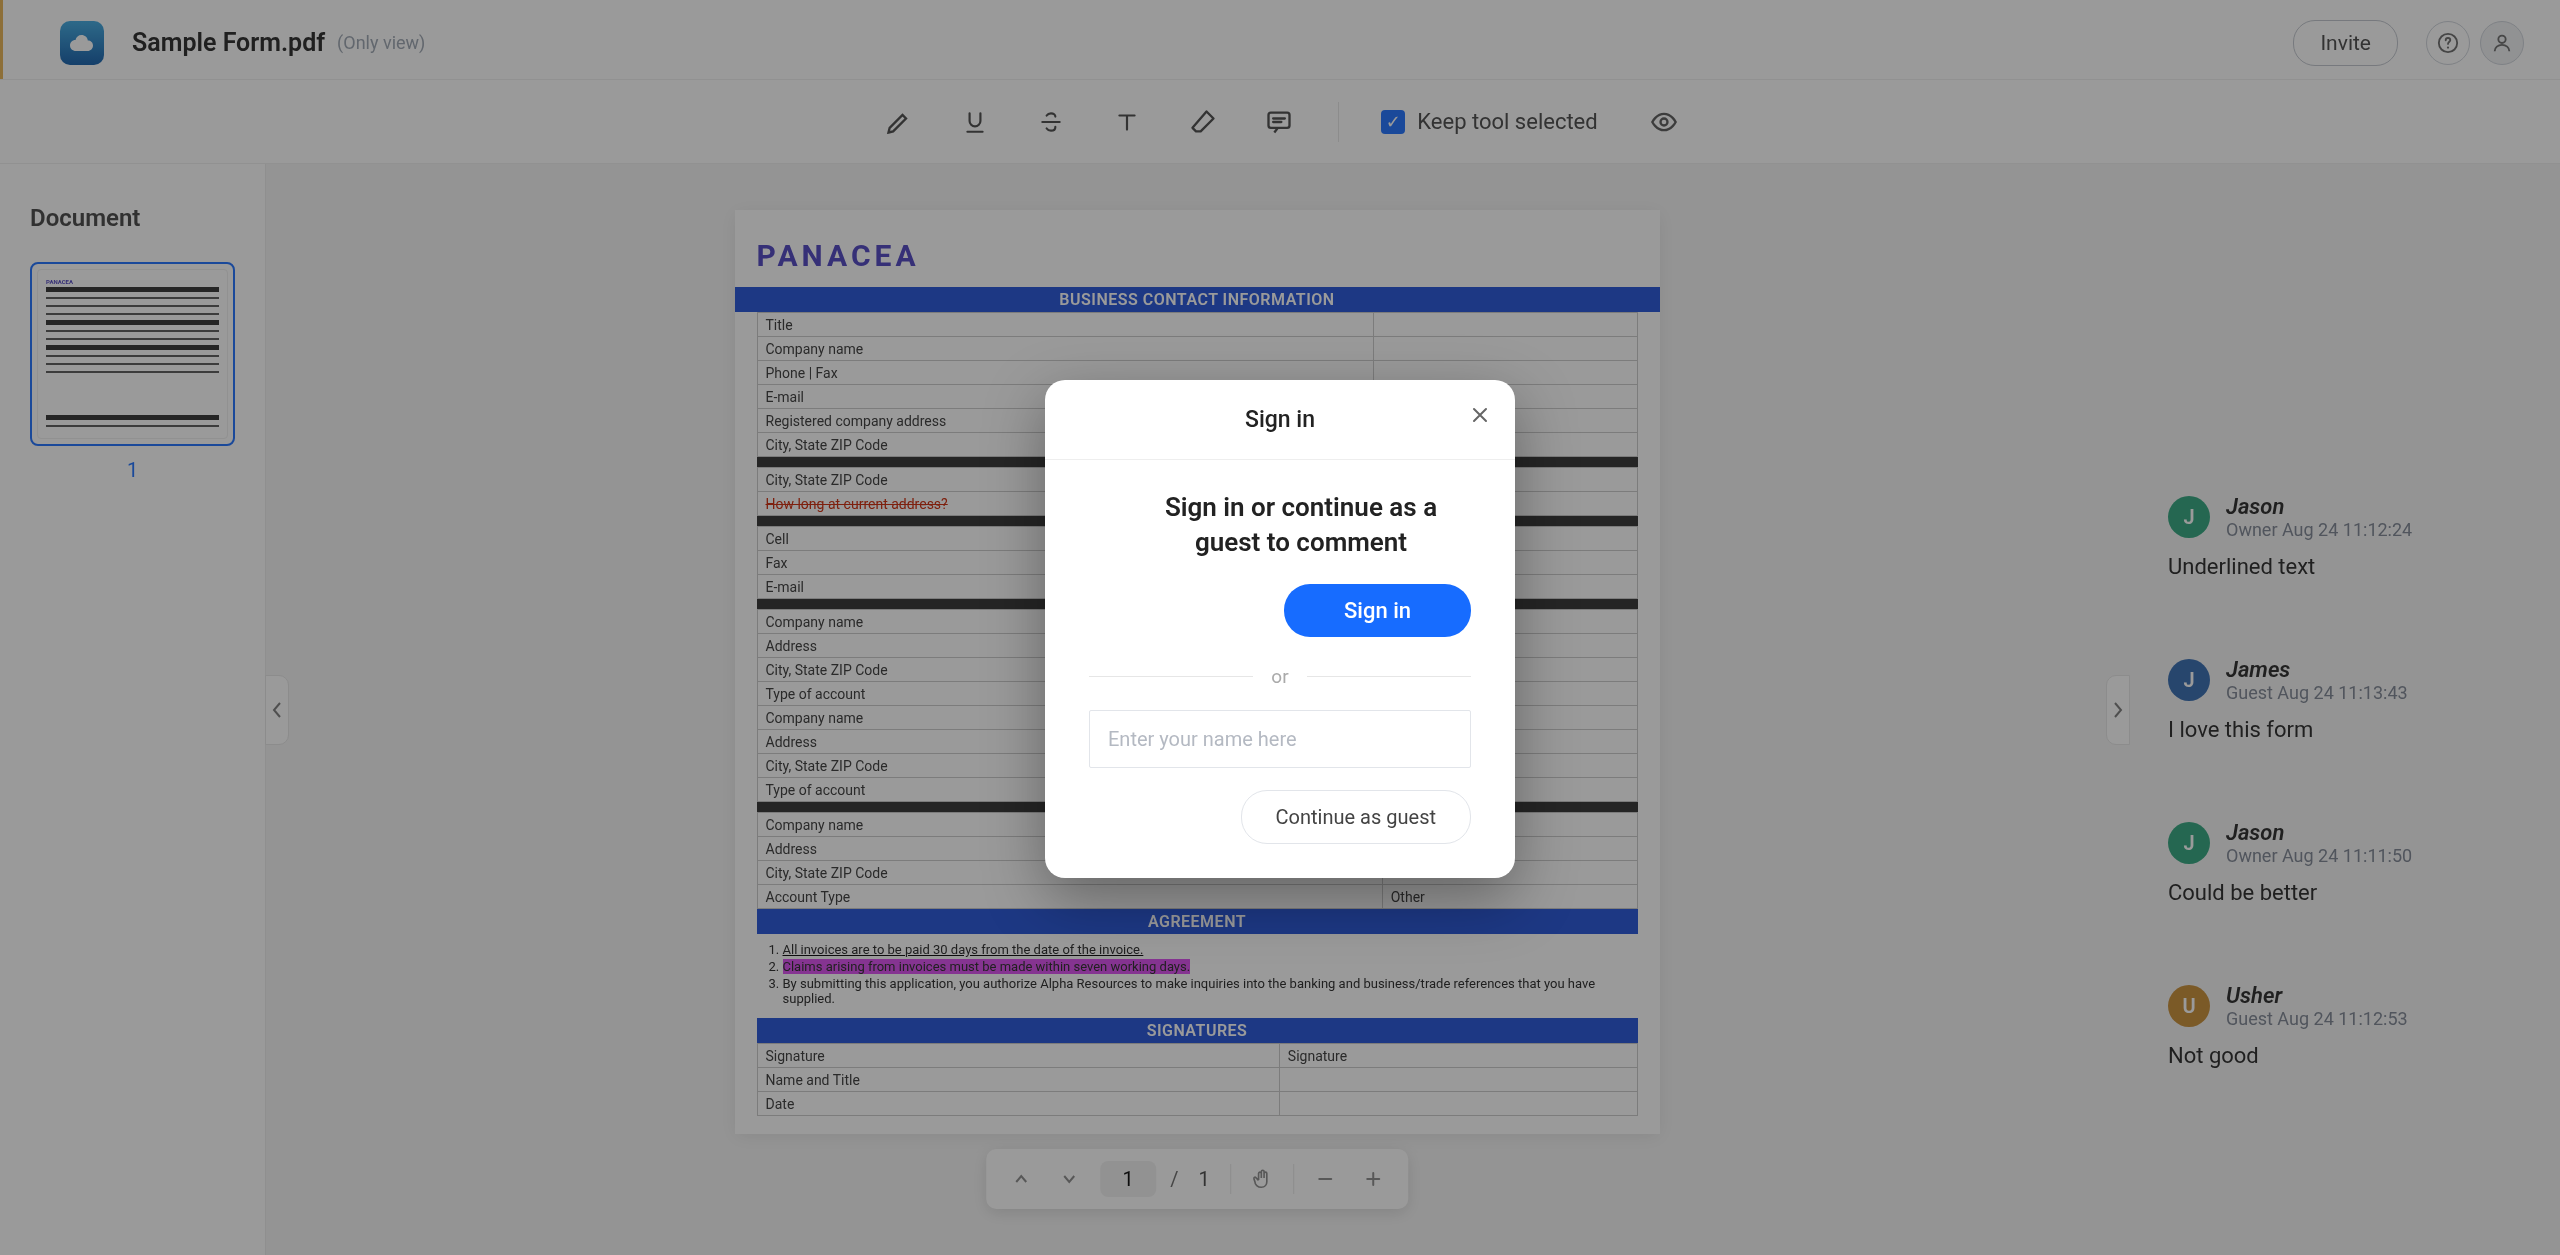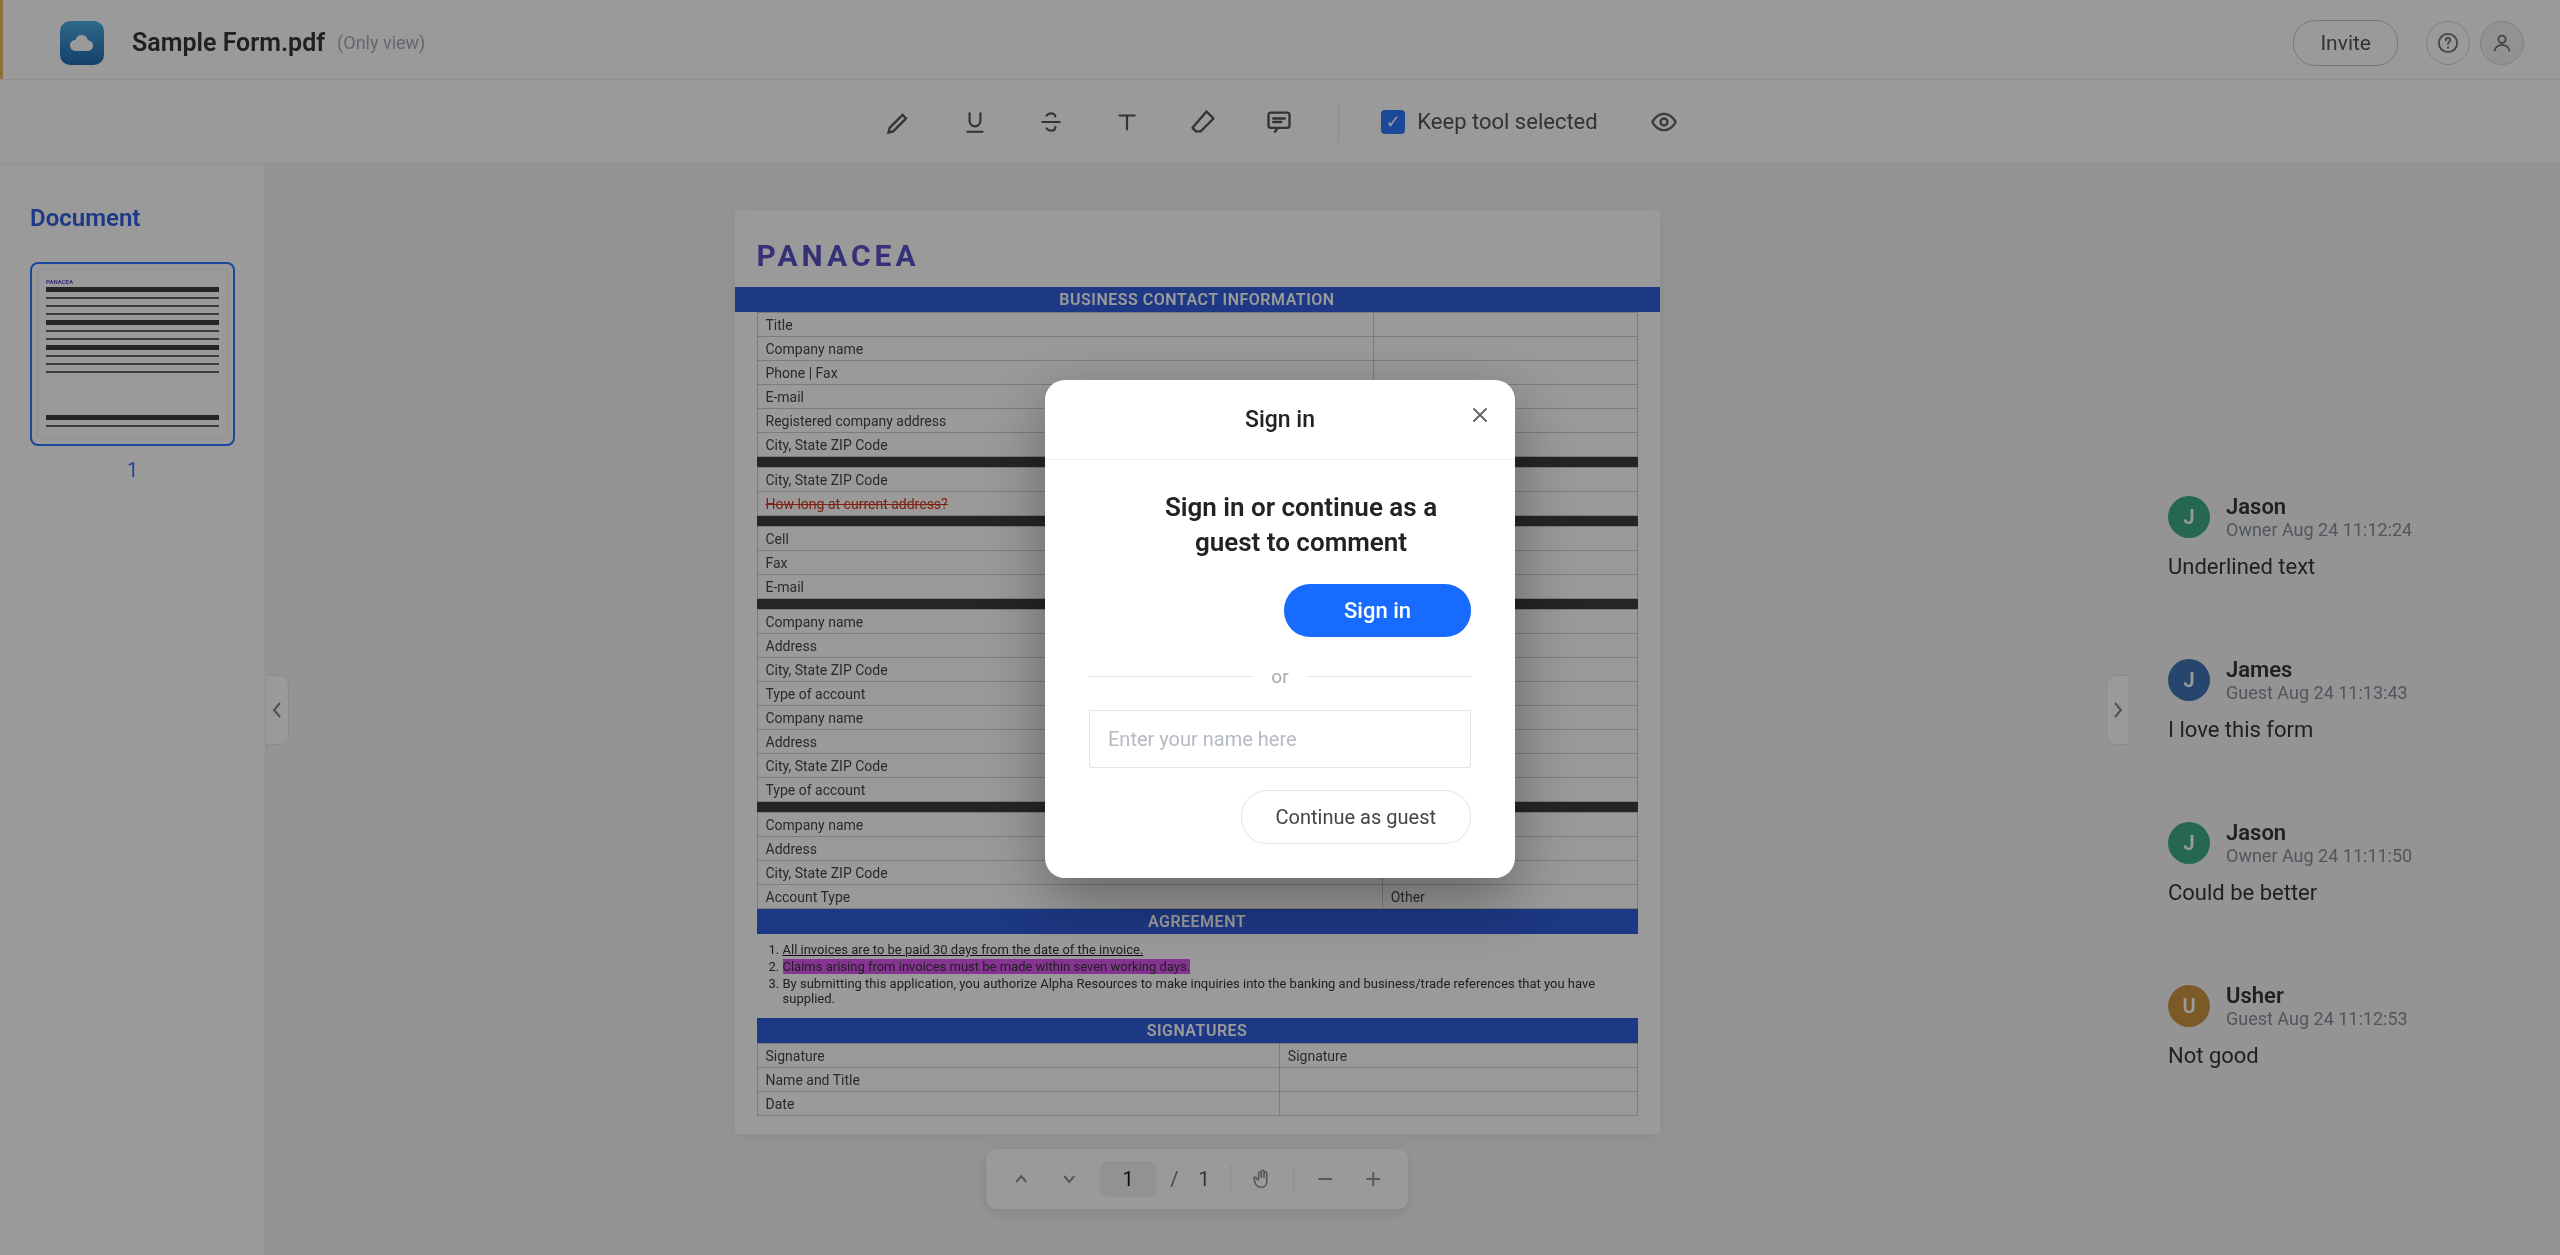--- a/index.html
+++ b/index.html
@@ -26,21 +26,21 @@
     .keep-wrap { display: flex; align-items: center; gap: 12px; }
     .keep-check { width: 24px; height: 24px; background: #176cff; border-radius: 4px; display: flex; align-items: center; justify-content: center; color: #fff; font-size: 18px; cursor: pointer; }
     .keep-label { font-size: 22px; color: #444; }
     .eye-btn { width: 28px; height: 28px; color: #555; margin-left: 10px; cursor: pointer; }
 
     
     .main { flex: 1; display: flex; position: relative; overflow: hidden; }
 
     
     .sidebar { width: 266px; background: #fff; border-right: 1px solid #ececec; padding: 40px 30px 30px 30px; display: flex; flex-direction: column; }
-    .sidebar-title { font-size: 24px; font-weight: 600; color: #1d4ed8; margin-bottom: 30px; }
+    .sidebar-title { font-size: 24px; font-weight: 600; color: #404040; margin-bottom: 30px; }
     .thumb-wrap { border: 2px solid transparent; border-radius: 8px; padding: 5px; }
     .thumb-wrap.active { border-color: #176cff; }
     .thumb { width: 100%; height: 170px; background: #fff; border: 1px solid #eee; border-radius: 4px; display: flex; flex-direction: column; padding: 8px; }
     .thumb .bar { height: 5px; background: #2b2b2b; margin: 2px 0; }
     .thumb .line { height: 2px; background: #555; margin: 3px 0; }
     .thumb .space { flex: 1; }
     .thumb-num { text-align: center; font-size: 20px; color: #176cff; margin-top: 12px; }
 
     
     .canvas-area { flex: 1; display: flex; justify-content: center; align-items: flex-start; padding: 46px 0 0 0; position: relative; }
@@ -71,21 +71,21 @@
     .collapse-right { right: 430px; border-radius: 10px 0 0 10px; }
 
     
     .comments { width: 432px; background: transparent; padding: 330px 50px 30px 40px; display: flex; flex-direction: column; gap: 78px; overflow-y: auto; }
     .comment { display: flex; flex-direction: column; gap: 14px; }
     .comment-head { display: flex; align-items: center; gap: 16px; }
     .avatar { width: 42px; height: 42px; border-radius: 21px; color: #fff; font-size: 20px; font-weight: 600; display: flex; align-items: center; justify-content: center; }
     .avatar.green { background: #2aa37a; }
     .avatar.blue { background: #2f67ae; }
     .avatar.orange { background: #c68a2f; }
-    .comment-name { font-size: 22px; font-weight: 600; color: #222; }
+    .comment-name { font-size: 22px; font-weight: 600; color: #222; font-style: italic; }
     .comment-meta { font-size: 18px; color: #7a8290; }
     .comment-body { font-size: 22px; color: #222; }
 
     
     .overlay { position: absolute; inset: 0; background: rgba(30,30,30,0.45); display: flex; align-items: flex-start; justify-content: center; padding-top: 380px; z-index: 50; }
     .modal { width: 470px; background: #fff; border-radius: 20px; box-shadow: 0 20px 60px rgba(0,0,0,0.35); padding: 0 0 34px 0; position: relative; }
     .modal-header { position: relative; text-align: center; padding: 26px 0 26px 0; border-bottom: 1px solid #eee; }
     .modal-title { font-size: 23px; font-weight: 500; color: #222; }
     .modal-close { position: absolute; right: 20px; top: 20px; width: 30px; height: 30px; color: #666; cursor: pointer; display:flex; align-items:center; justify-content:center; }
     .modal-body { padding: 30px 44px 0 44px; display: flex; flex-direction: column; align-items: flex-end; }

